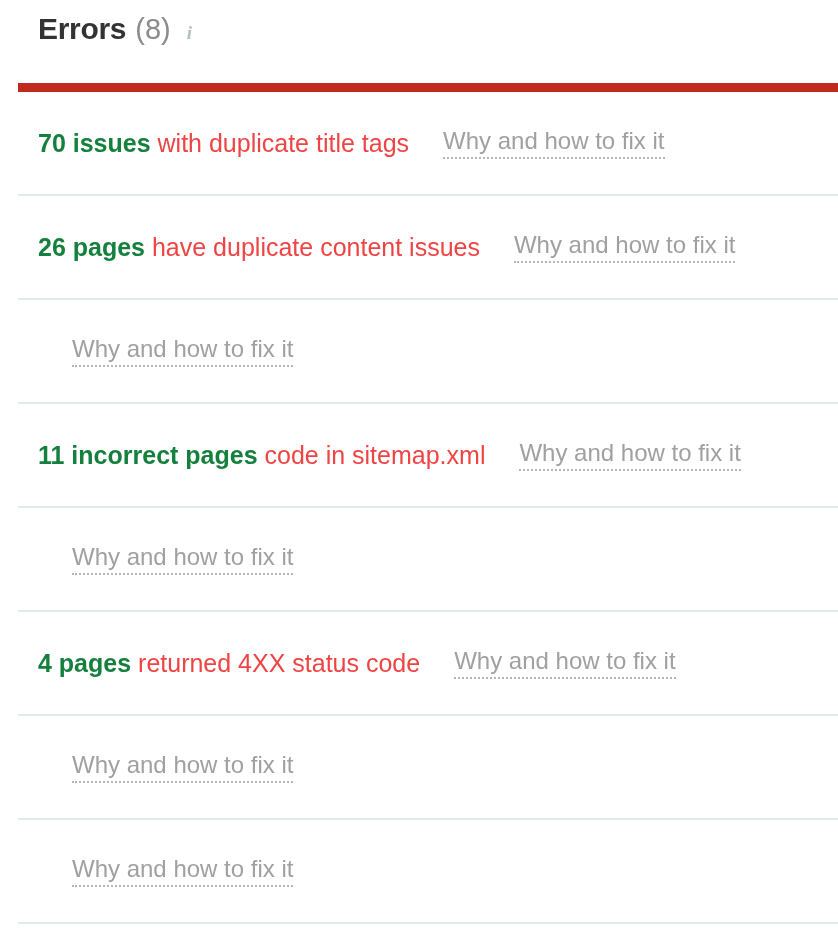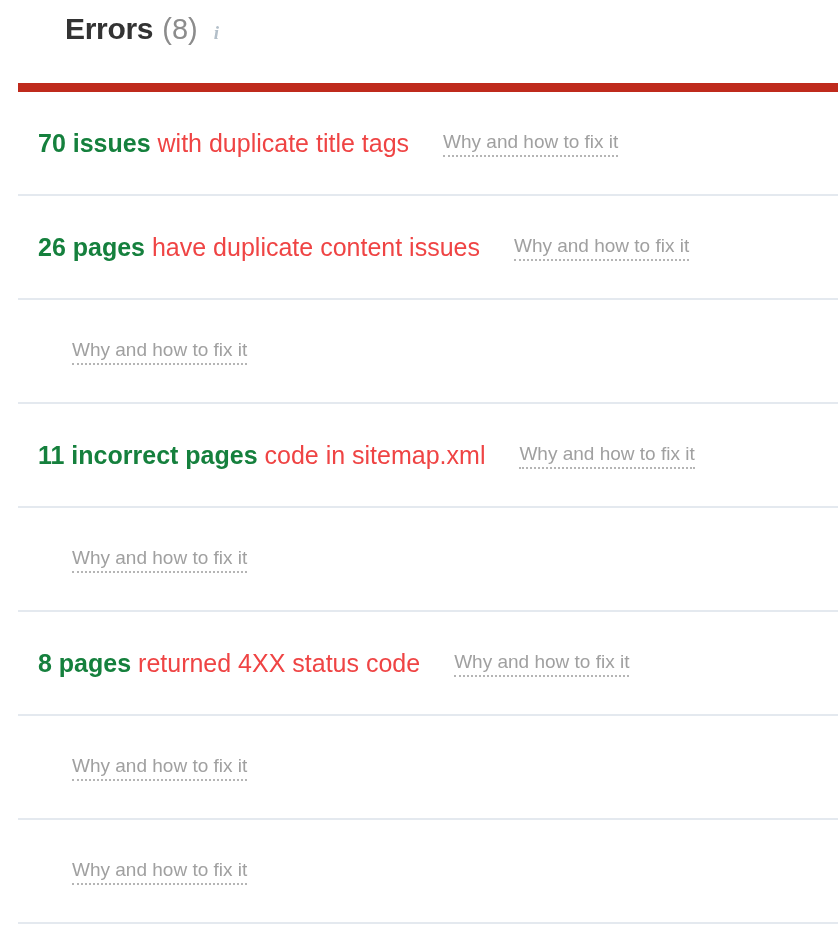--- a/index.html
+++ b/index.html
@@ -15,21 +15,20 @@
     font-family: "Liberation Sans", sans-serif;
     color: #333333;
     overflow: hidden;
   }
 
   .panel {
     width: 838px;
     height: 940px;
     position: relative;
     background: #ffffff;
-    padding-left: 27px;
   }
 
   
   .panel-header {
     padding: 14px 0 0 38px;
     display: flex;
     align-items: baseline;
     height: 62px;
   }
   .panel-title {
@@ -101,21 +100,21 @@
   .issue-count {
     color: #15803d;
     font-weight: bold;
   }
   .issue-desc {
     color: #ef4444;
     font-weight: normal;
   }
   .fix-link {
     margin-left: 34px;
-    font-size: 19px;
+    font-size: 24px;
     color: #a0a0a0;
     white-space: nowrap;
     text-decoration: none;
     border-bottom: 2px dotted #b5b5b5;
     padding-bottom: 4px;
     cursor: pointer;
     line-height: 1;
   }
 </style>
 </head>
@@ -150,21 +149,21 @@
     <div class="issue-row">
       <span class="issue-text"><span class="issue-count">11 incorrect pages</span><span class="issue-desc"> code in sitemap.xml</span></span>
       <span class="fix-link">Why and how to fix it</span>
     </div>
 
     <div class="issue-row">
       <span class="fix-link">Why and how to fix it</span>
     </div>
 
     <div class="issue-row">
-      <span class="issue-text"><span class="issue-count">8 pages</span><span class="issue-desc"> returned 4XX status code</span></span>
+      <span class="issue-text"><span class="issue-count">4 pages</span><span class="issue-desc"> returned 4XX status code</span></span>
       <span class="fix-link">Why and how to fix it</span>
     </div>
 
     <div class="issue-row">
       <span class="fix-link">Why and how to fix it</span>
     </div>
 
     <div class="issue-row">
       <span class="fix-link">Why and how to fix it</span>
     </div>

